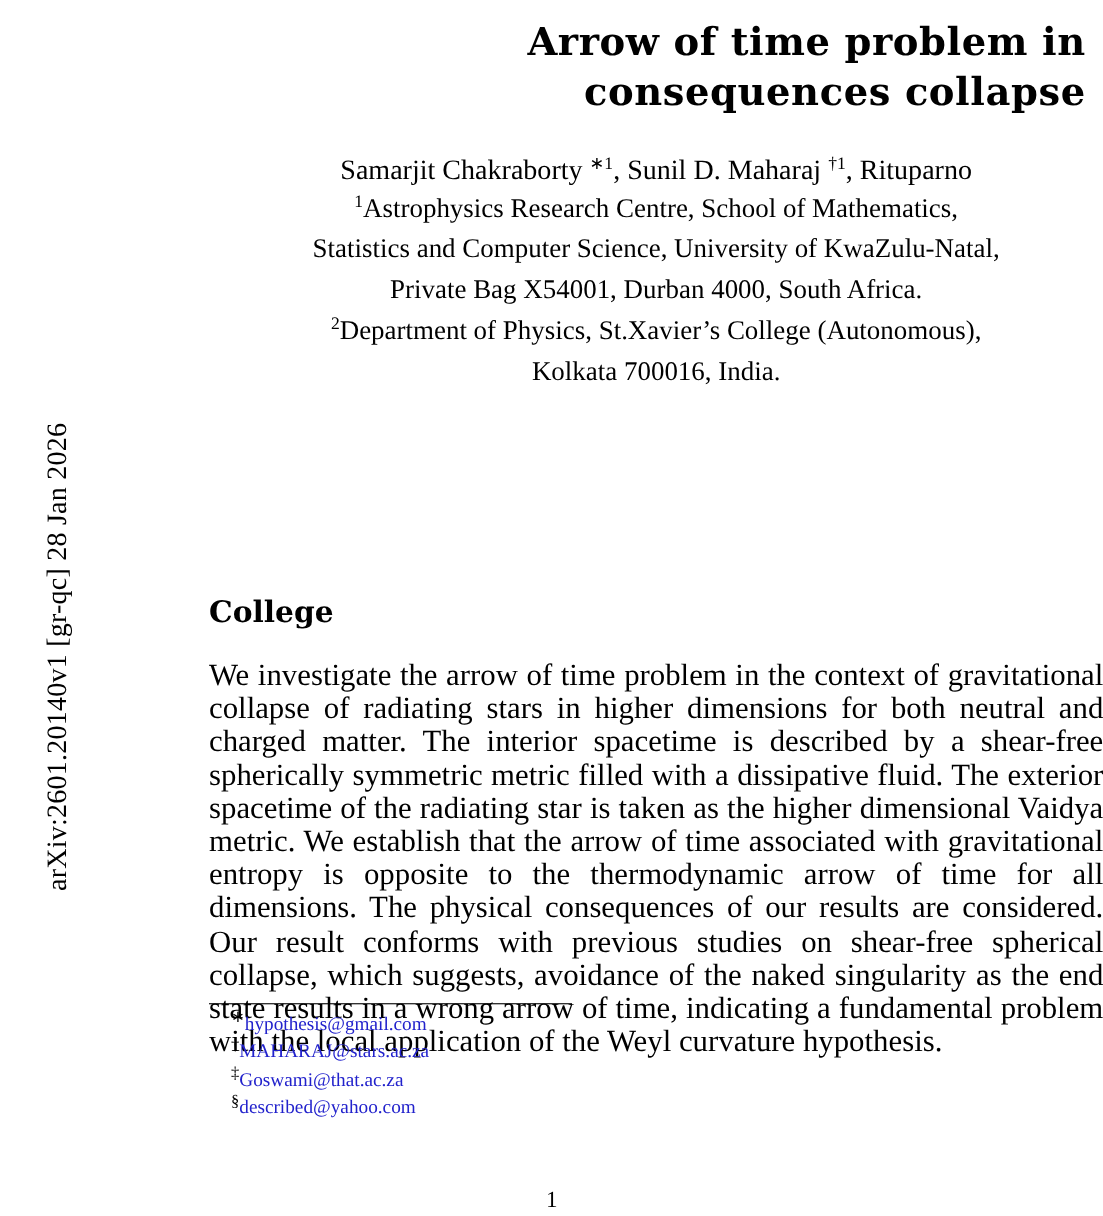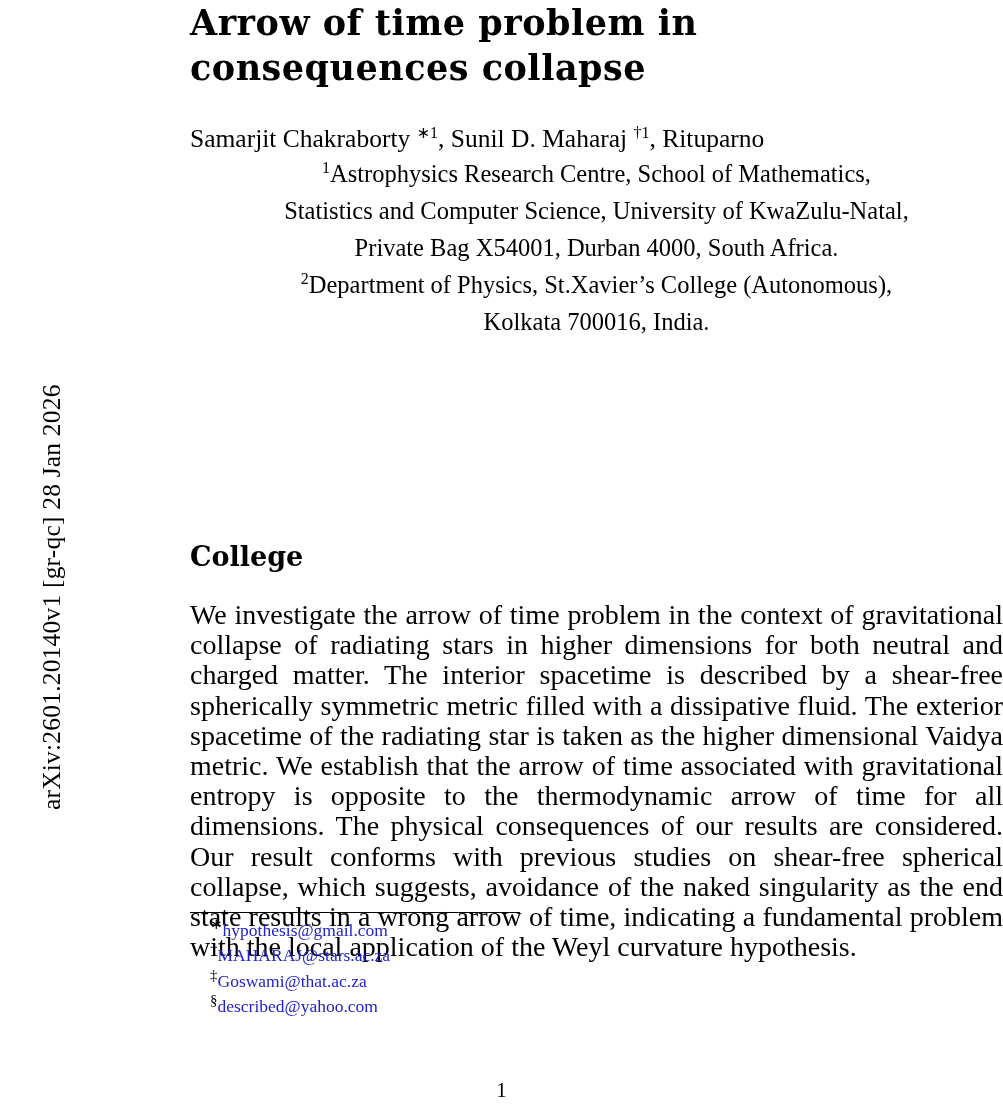--- a/index.html
+++ b/index.html
@@ -50,28 +50,29 @@
     left: 190px;
     top: 0px;
     width: 813px;
   }
 
   h1.title {
     font-family: "DejaVu Serif", serif;
     font-weight: bold;
     font-size: 35px;
     line-height: 45px;
-    text-align: left;
-    margin: 0;
+    text-align: right;
+    margin: 16px;
     padding-top: 0px;
     letter-spacing: 0.5px;
   }
   h1.title .line2 { display: block; }
 
   .authors {
+    text-align: center;
     font-size: 25.5px;
     line-height: 33px;
     margin-top: 32px;
   }
   .authors sup, .affil sup {
     font-size: 16px;
     vertical-align: super;
     line-height: 0;
   }
 

